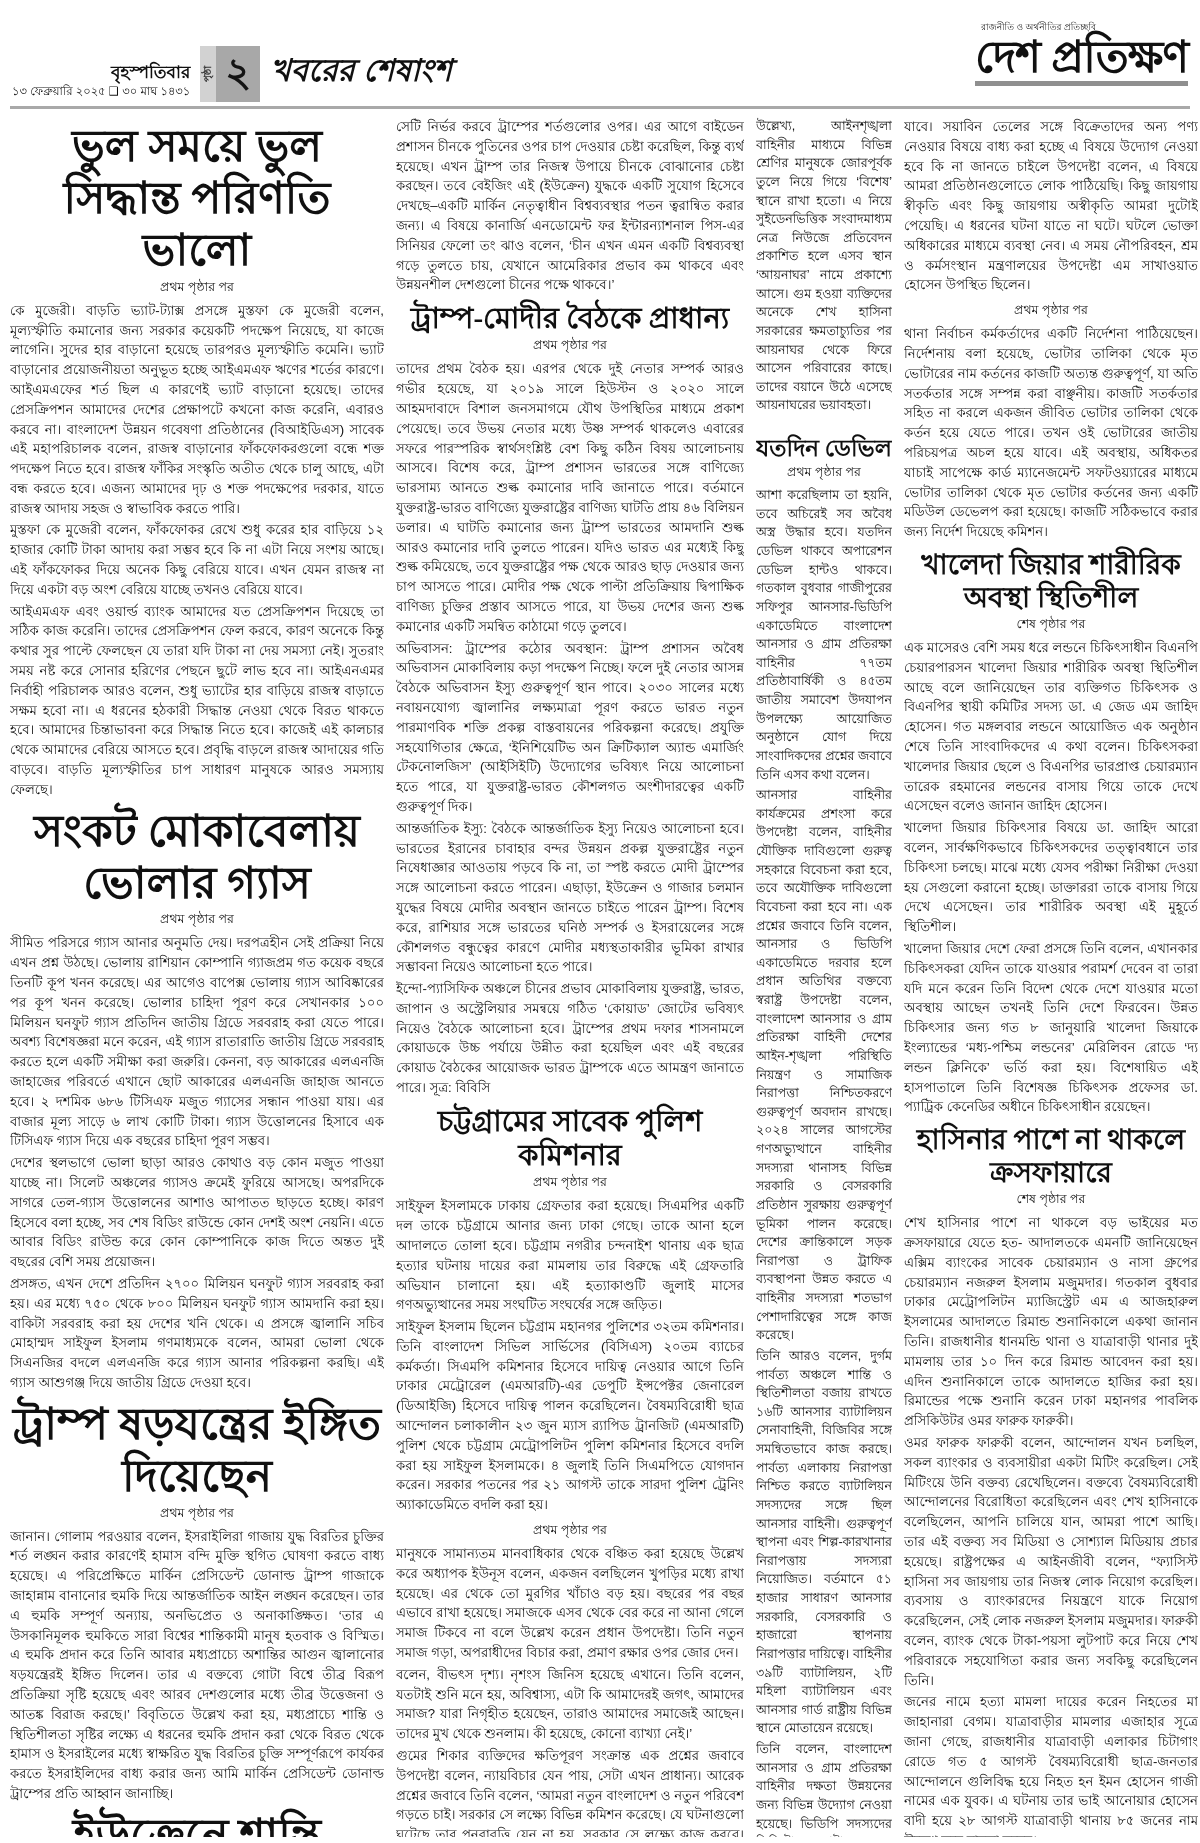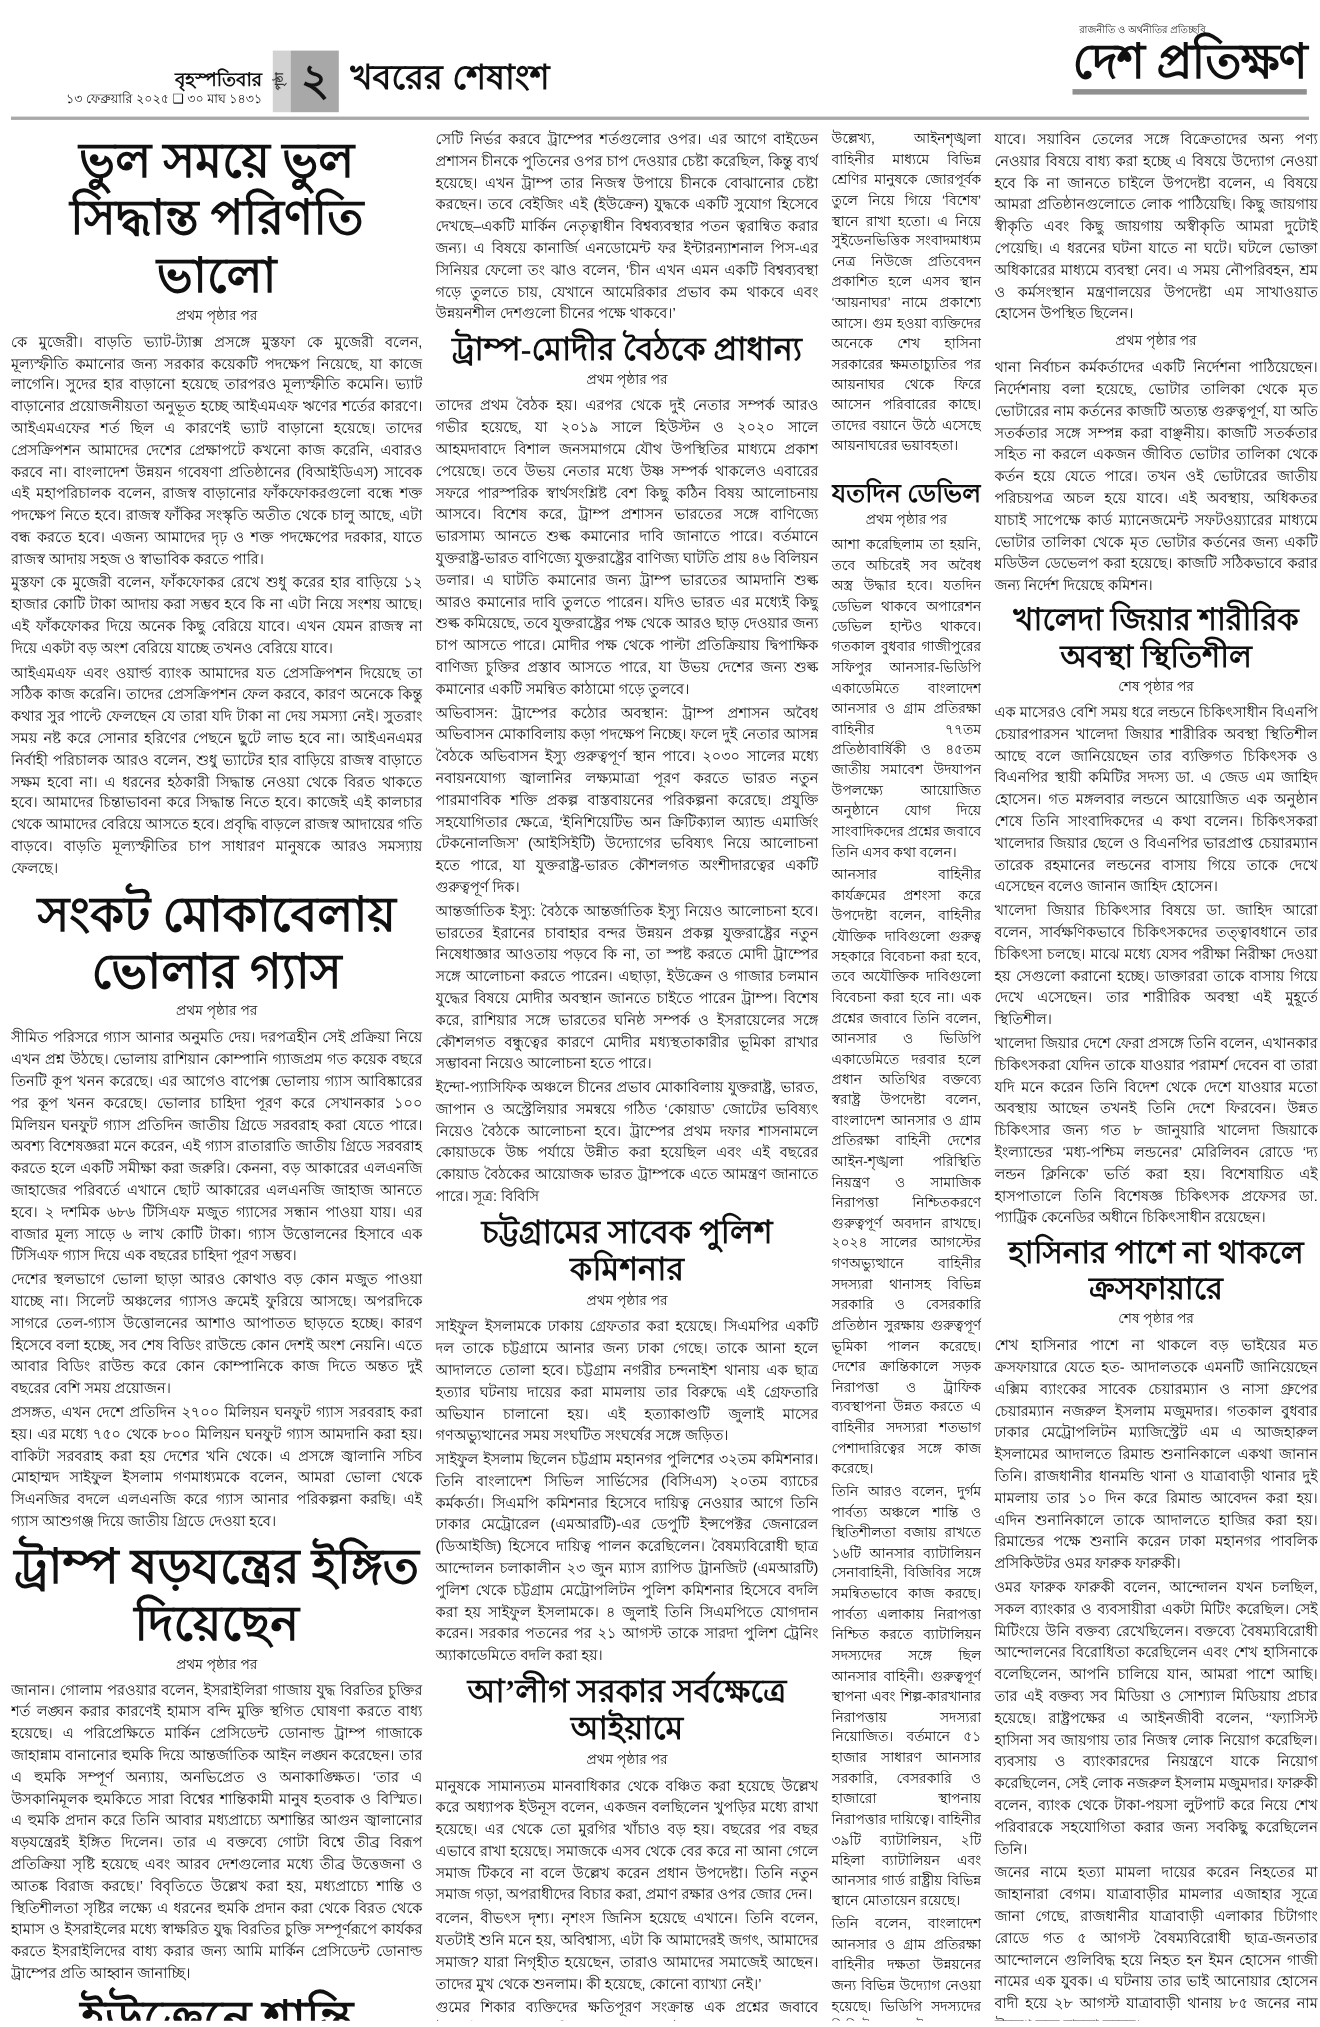--- a/index.html
+++ b/index.html
@@ -12,39 +12,39 @@
     font-family:"Liberation Sans","DejaVu Sans",sans-serif;
     overflow:hidden;
     box-sizing:border-box;
     padding:14px 10px 6px 10px;
   }
   
   .masthead{
     display:flex;align-items:flex-end;gap:10px;
     padding:26px 2px 0 2px;height:62px;box-sizing:content-box;
   }
-  .date-block{text-align:right;line-height:1.25;padding-bottom:4px;margin-left:48px;}
+  .date-block{text-align:right;line-height:1.25;padding-bottom:4px;}
   .date-day{font-weight:bold;font-size:17px;}
   .date-line{font-size:11.5px;}
   .page-badge{display:flex;align-items:stretch;height:56px;}
   .page-word{
     background:#d2d2d2;color:#333;
     writing-mode:vertical-rl;transform:rotate(180deg);
     font-size:10px;font-weight:bold;
     display:flex;align-items:center;justify-content:center;
     width:16px;
   }
   .page-num{
     background:#a8a8a8;color:#141414;
     width:44px;display:flex;align-items:center;justify-content:center;
     font-size:40px;font-weight:bold;
   }
   .section-title{
     font-size:31px;font-weight:bold;letter-spacing:0;
-    padding-bottom:4px;white-space:nowrap;
+    padding-bottom:4px;white-space:nowrap;font-style:italic;
   }
   .logo-block{margin-left:auto;text-align:right;padding-bottom:16px;}
   .logo-tagline{font-size:9px;color:#222;text-align:left;padding-left:6px;}
   .logo-name{
     font-size:44px;font-weight:900;line-height:1.0;
     letter-spacing:-1px;white-space:nowrap;
     border-bottom:5px solid #8f8f8f;padding-bottom:2px;
   }
   .masthead-rule{border:0;border-top:3px solid #a9a9a9;margin:4px 0 8px 0;}
   
@@ -136,21 +136,20 @@
           <p class="para">আন্তর্জাতিক ইস্যু: বৈঠকে আন্তর্জাতিক ইস্যু নিয়েও আলোচনা হবে। ভারতের ইরানের চাবাহার বন্দর উন্নয়ন প্রকল্প যুক্তরাষ্ট্রের নতুন নিষেধাজ্ঞার আওতায় পড়বে কি না, তা স্পষ্ট করতে মোদী ট্রাম্পের সঙ্গে আলোচনা করতে পারেন। এছাড়া, ইউক্রেন ও গাজার চলমান যুদ্ধের বিষয়ে মোদীর অবস্থান জানতে চাইতে পারেন ট্রাম্প। বিশেষ করে, রাশিয়ার সঙ্গে ভারতের ঘনিষ্ঠ সম্পর্ক ও ইসরায়েলের সঙ্গে কৌশলগত বন্ধুত্বের কারণে মোদীর মধ্যস্থতাকারীর ভূমিকা রাখার সম্ভাবনা নিয়েও আলোচনা হতে পারে।</p>
           <p class="para">ইন্দো-প্যাসিফিক অঞ্চলে চীনের প্রভাব মোকাবিলায় যুক্তরাষ্ট্র, ভারত, জাপান ও অস্ট্রেলিয়ার সমন্বয়ে গঠিত ‘কোয়াড’ জোটের ভবিষ্যৎ নিয়েও বৈঠকে আলোচনা হবে। ট্রাম্পের প্রথম দফার শাসনামলে কোয়াডকে উচ্চ পর্যায়ে উন্নীত করা হয়েছিল এবং এই বছরের কোয়াড বৈঠকের আয়োজক ভারত ট্রাম্পকে এতে আমন্ত্রণ জানাতে পারে। সূত্র: বিবিসি</p>
         </section>
         <section class="article">
           <h2 class="headline">চট্টগ্রামের সাবেক পুলিশ কমিশনার</h2>
           <div class="kicker">প্রথম পৃষ্ঠার পর</div>
           <p class="para">সাইফুল ইসলামকে ঢাকায় গ্রেফতার করা হয়েছে। সিএমপির একটি দল তাকে চট্টগ্রামে আনার জন্য ঢাকা গেছে। তাকে আনা হলে আদালতে তোলা হবে। চট্টগ্রাম নগরীর চন্দনাইশ থানায় এক ছাত্র হত্যার ঘটনায় দায়ের করা মামলায় তার বিরুদ্ধে এই গ্রেফতারি অভিযান চালানো হয়। এই হত্যাকাণ্ডটি জুলাই মাসের গণঅভ্যুত্থানের সময় সংঘটিত সংঘর্ষের সঙ্গে জড়িত।</p>
           <p class="para">সাইফুল ইসলাম ছিলেন চট্টগ্রাম মহানগর পুলিশের ৩২তম কমিশনার। তিনি বাংলাদেশ সিভিল সার্ভিসের (বিসিএস) ২০তম ব্যাচের কর্মকর্তা। সিএমপি কমিশনার হিসেবে দায়িত্ব নেওয়ার আগে তিনি ঢাকার মেট্রোরেল (এমআরটি)-এর ডেপুটি ইন্সপেক্টর জেনারেল (ডিআইজি) হিসেবে দায়িত্ব পালন করেছিলেন। বৈষম্যবিরোধী ছাত্র আন্দোলন চলাকালীন ২৩ জুন ম্যাস র‍্যাপিড ট্রানজিট (এমআরটি) পুলিশ থেকে চট্টগ্রাম মেট্রোপলিটন পুলিশ কমিশনার হিসেবে বদলি করা হয় সাইফুল ইসলামকে। ৪ জুলাই তিনি সিএমপিতে যোগদান করেন। সরকার পতনের পর ২১ আগস্ট তাকে সারদা পুলিশ ট্রেনিং অ্যাকাডেমিতে বদলি করা হয়।</p>
         </section>
         <section class="article">
-          <h2 class="headline">আ’লীগ সরকার সর্বক্ষেত্রে আইয়ামে</h2>
           <div class="kicker">প্রথম পৃষ্ঠার পর</div>
           <p class="para">মানুষকে সামান্যতম মানবাধিকার থেকে বঞ্চিত করা হয়েছে উল্লেখ করে অধ্যাপক ইউনূস বলেন, একজন বলছিলেন খুপড়ির মধ্যে রাখা হয়েছে। এর থেকে তো মুরগির খাঁচাও বড় হয়। বছরের পর বছর এভাবে রাখা হয়েছে। সমাজকে এসব থেকে বের করে না আনা গেলে সমাজ টিকবে না বলে উল্লেখ করেন প্রধান উপদেষ্টা। তিনি নতুন সমাজ গড়া, অপরাধীদের বিচার করা, প্রমাণ রক্ষার ওপর জোর দেন।</p>
           <p class="para">বলেন, বীভৎস দৃশ্য। নৃশংস জিনিস হয়েছে এখানে। তিনি বলেন, যতটাই শুনি মনে হয়, অবিশ্বাস্য, এটা কি আমাদেরই জগৎ, আমাদের সমাজ? যারা নিগৃহীত হয়েছেন, তারাও আমাদের সমাজেই আছেন। তাদের মুখ থেকে শুনলাম। কী হয়েছে, কোনো ব্যাখ্যা নেই।’</p>
           <p class="para">গুমের শিকার ব্যক্তিদের ক্ষতিপূরণ সংক্রান্ত এক প্রশ্নের জবাবে উপদেষ্টা বলেন, ন্যায়বিচার যেন পায়, সেটা এখন প্রাধান্য। আরেক প্রশ্নের জবাবে তিনি বলেন, ‘আমরা নতুন বাংলাদেশ ও নতুন পরিবেশ গড়তে চাই। সরকার সে লক্ষ্যে বিভিন্ন কমিশন করেছে। যে ঘটনাগুলো ঘটেছে তার পুনরাবৃত্তি যেন না হয়, সরকার সে লক্ষ্যে কাজ করবে। অধ্যাপক ইউনূস বলেন, ভুক্তভোগীদের বিনা কারণে, বিনা দোষে উঠিয়ে আনা হতো। সন্ত্রাসী, জঙ্গি বলে এখানে ঢুকিয়ে রাখা হতো। তিনি বলেন, ‘এই রকম টর্চার সেল (নির্যাতনকেন্দ্র) সারা দেশজুড়ে আছে। ধারণা ছিল এখানে কয়েকটা আছে। এখন শুনছি বিভিন্ন ভার্সনে (সংস্করণে) সারা দেশজুড়ে আছে। সংখ্যাও নিরূপণ করা যায়নি।’</p>
         </section>
       </div>
     <div class="col col-2">
         <section class="article">
           <p class="para">উল্লেখ্য, আইনশৃঙ্খলা বাহিনীর মাধ্যমে বিভিন্ন শ্রেণির মানুষকে জোরপূর্বক তুলে নিয়ে গিয়ে ‘বিশেষ’ স্থানে রাখা হতো। এ নিয়ে সুইডেনভিত্তিক সংবাদমাধ্যম নেত্র নিউজে প্রতিবেদন প্রকাশিত হলে এসব স্থান ‘আয়নাঘর’ নামে প্রকাশ্যে আসে। গুম হওয়া ব্যক্তিদের অনেকে শেখ হাসিনা সরকারের ক্ষমতাচ্যুতির পর আয়নাঘর থেকে ফিরে আসেন পরিবারের কাছে। তাদের বয়ানে উঠে এসেছে আয়নাঘরের ভয়াবহতা।</p>
         </section>

